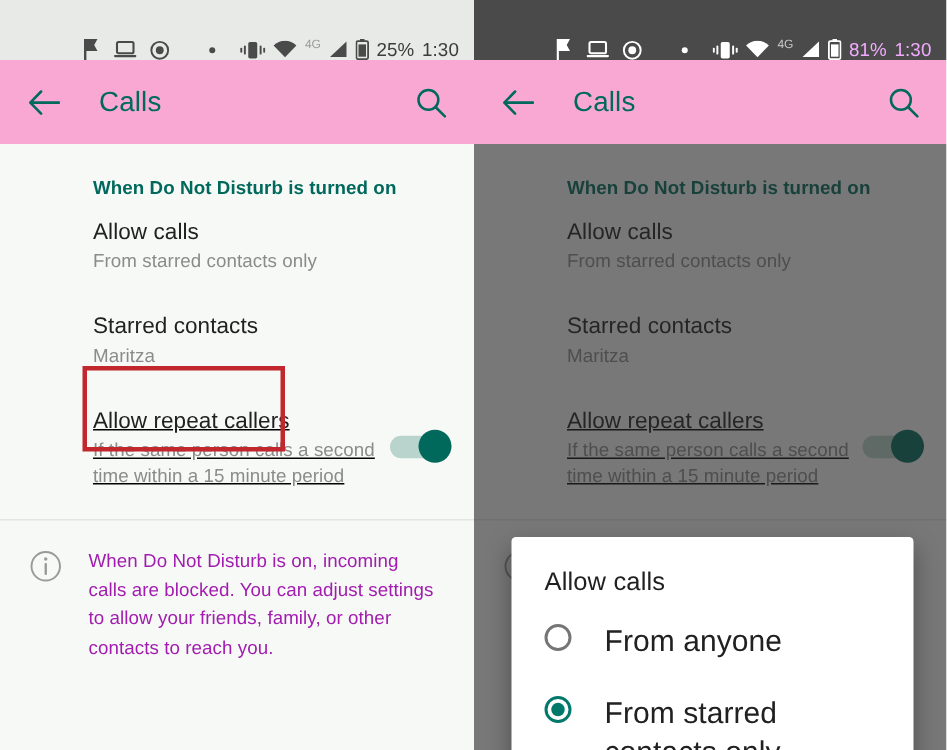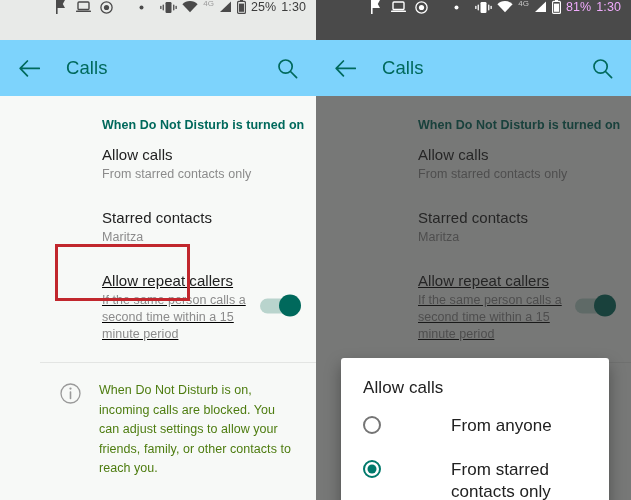--- a/index.html
+++ b/index.html
@@ -11,42 +11,42 @@
   }
   .screens { display:flex; width:631px; height:500px; }
 
   
   .panel { position:relative; width:316px; height:500px; overflow:hidden; }
   .panel.right { width:315px; }
 
   
   .statusbar {
     height:40px; background:#e8eae8;
-    display:flex; align-items:flex-start; justify-content:flex-end;
-    padding:0 10px 0 0; gap:0;
+    display:flex; align-items:flex-end; justify-content:flex-end;
+    padding:12px 10px 0 0; gap:0;
   }
   .sb-left-icons { display:flex; align-items:center; gap:9px; margin-right:26px; }
   .sb-right-icons { display:flex; align-items:center; gap:5px; }
   .sb-text { font-size:12.5px; color:#3c3c3c; letter-spacing:.1px; white-space:nowrap; }
   .ic { display:inline-block; line-height:0; }
 
   
   .appbar {
-    height:56px; background:#7dd3fc;
+    height:56px; background:#f9a8d4;
     display:flex; align-items:center; padding:0 14px;
   }
   .appbar .back { width:30px; height:30px; display:flex; align-items:center; justify-content:center; }
   .appbar .title {
     font-size:18.5px; color:#00695c; margin-left:22px; letter-spacing:.1px;
   }
   .appbar .spacer { flex:1; }
   .appbar .search { width:30px; height:30px; display:flex; align-items:center; justify-content:center; }
 
   
-  .content { background:#f7f9f7; height:404px; position:relative;padding-left:40px; }
+  .content { background:#f7f9f7; height:404px; position:relative; }
   .section-header {
     color:#00695c; font-size:12.5px; font-weight:bold;
     padding:22px 0 0 62px; letter-spacing:.05px;
   }
   .row { padding:14px 16px 12px 62px; position:relative; }
   .row .t1 { font-size:15px; color:#212121; letter-spacing:.05px; }
   .row .t2 { font-size:12.5px; color:#8b8b8b; margin-top:3px; line-height:1.35; letter-spacing:.05px; }
   .row.with-toggle { padding-right:64px;text-decoration:underline; }
 
   .toggle {
@@ -58,21 +58,21 @@
     width:22px; height:22px; border-radius:50%; background:#00695c;
   }
 
   .divider { height:1px; background:#e3e5e3; margin-top:8px; }
 
   .info {
     display:flex; padding:18px 22px 0 20px; gap:18px;
   }
   .info .info-icon { flex:0 0 auto; padding-top:2px; }
   .info .info-text {
-    font-size:12.5px; color:#4d7c0f; line-height:1.55; letter-spacing:.05px;
+    font-size:12.5px; color:#a21caf; line-height:1.55; letter-spacing:.05px;
   }
 
   
   .annot {
     position:absolute; left:55px; top:148px; width:135px; height:57px;
     border:3px solid #c1272d; pointer-events:none;
   }
 
   
   .panel.right .statusbar { background:#4a4a4a; }
@@ -96,21 +96,21 @@
   .radio {
     flex:0 0 auto; width:18px; height:18px; border-radius:50%;
     border:2px solid #757575; margin-top:1px; position:relative;
   }
   .radio.checked { border-color:#00796b; }
   .radio.checked::after {
     content:""; position:absolute; left:50%; top:50%;
     transform:translate(-50%,-50%);
     width:9px; height:9px; border-radius:50%; background:#00796b;
   }
-  .dlg-opt .lbl { font-size:17px; color:#212121; line-height:1.3; letter-spacing:.05px;margin-left:48px; }
+  .dlg-opt .lbl { font-size:20px; color:#212121; line-height:1.3; letter-spacing:.05px; }
 </style>
 </head>
 <body>
 
 <div class="screens">
 
   <div class="panel left">
 
     <div class="statusbar">
       <div class="sb-left-icons">

